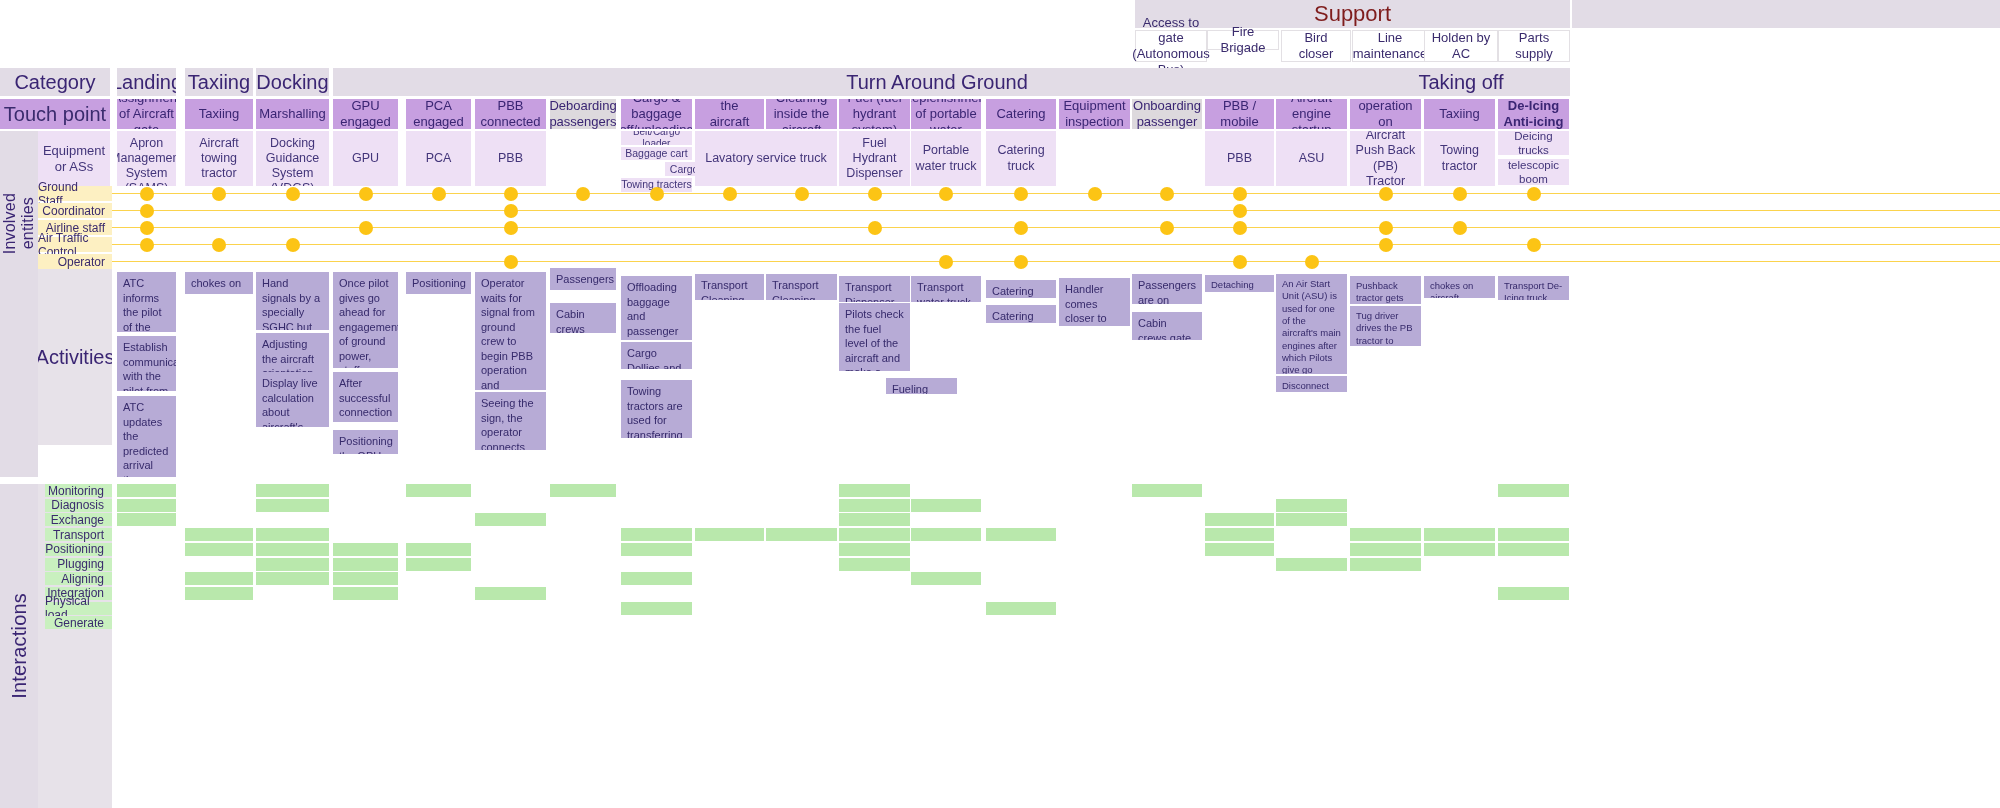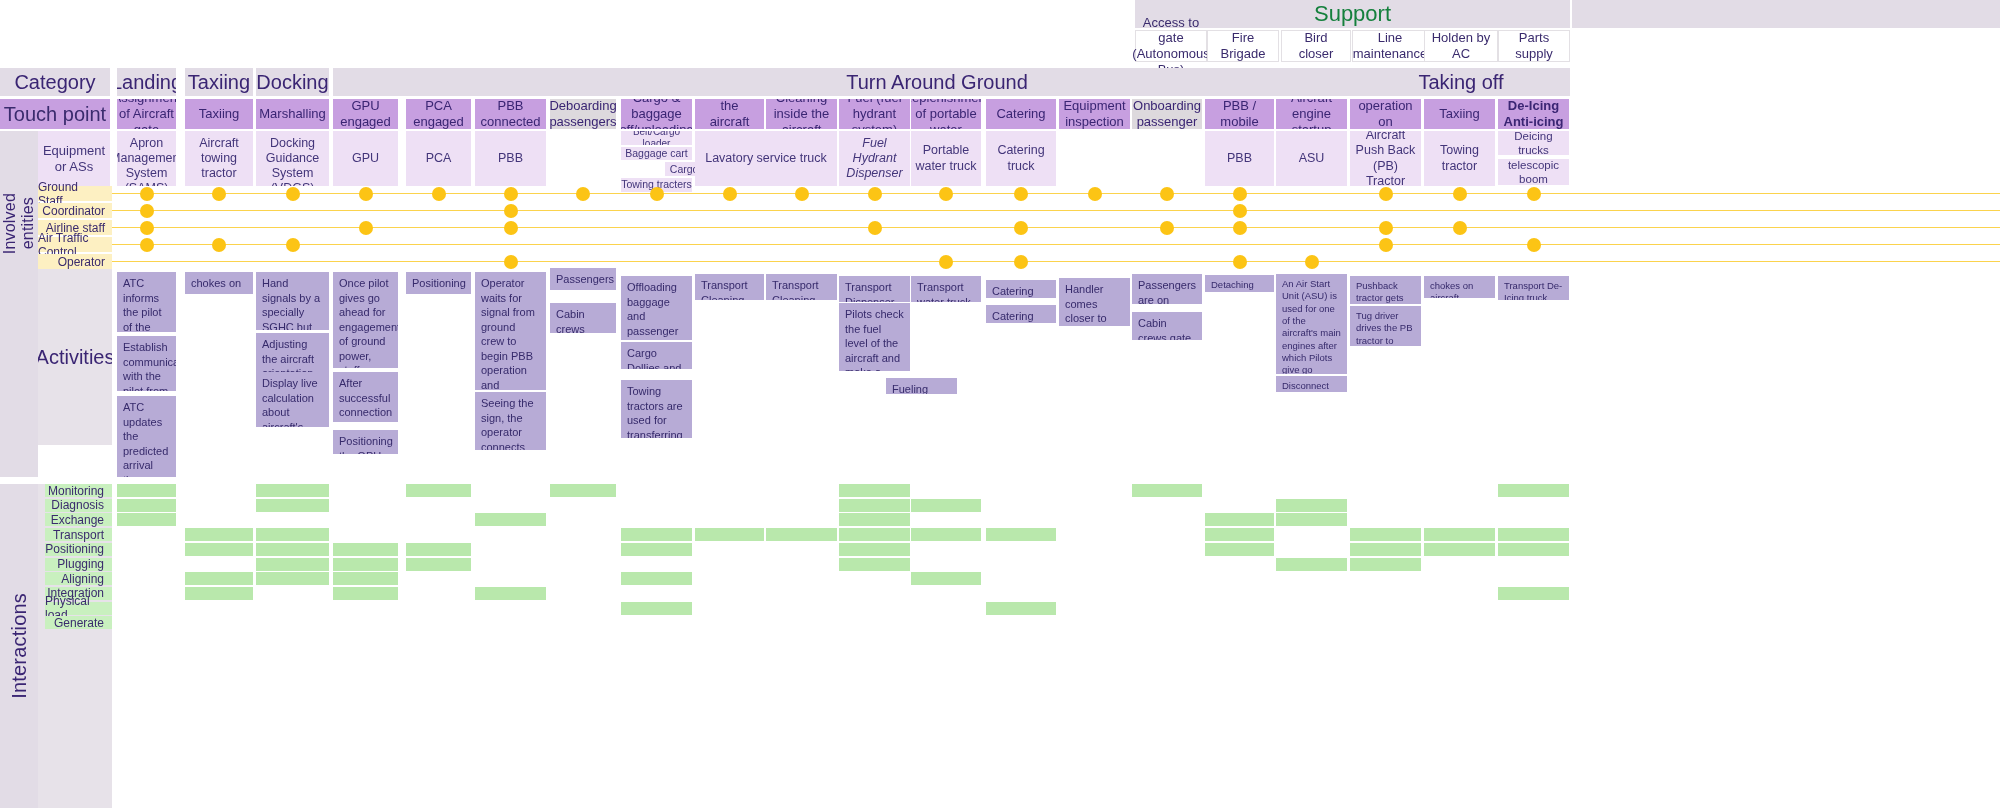--- a/index.html
+++ b/index.html
@@ -70,39 +70,39 @@
   .act-card.small { font-size:9.5px; line-height:1.3; }
 
   .int-label-bg { background:#e7e2e9; }
   .int-row-name {
     background:#c9f0bf; font-size:12px; color:#3a2b6d;
     display:flex; align-items:center; justify-content:flex-end;
     padding-right:8px;
   }
   .int-bar { position:absolute; background:#b9e8ac; height:14px; }
 
-  .sup-band { background:#e2dce6; font-size:22px; color:#15803d;
+  .sup-band { background:#e2dce6; font-size:22px; color:#7f1d1d;
               display:flex; align-items:center; justify-content:center; }
   .sup-chip {
     position:absolute; background:#ffffff; border:1px solid #e3e0e4;
     display:flex; align-items:center; justify-content:center;
     font-size:13px; color:#3a2b6d; text-align:center; line-height:1.2;
     padding:2px 4px;
   }
 </style>
 </head>
 <body>
 
 <div id="board">
     <div class="sup-band abs" style="left: 1135px; top: 0px; width: 435px; height: 28px;">
       <div>Support</div>
     </div>
     <div class="sup-band abs" style="left: 1572px; top: 0px; width: 428px; height: 28px;"></div>
     <div class="sup-chip" style="left: 1135px; top: 30px; width: 72px; height: 32px;">Access to gate (Autonomous Bus)</div>
-    <div class="sup-chip" style="left: 1207px; top: 30px; width: 72px; height: 32px;">Fire Brigade</div>
+    <div class="sup-chip" style="left: 1207px; top: 30px; width: 72px; height: 20px;">Fire Brigade</div>
     <div class="sup-chip" style="left: 1281px; top: 30px; width: 70px; height: 32px;">Bird closer</div>
     <div class="sup-chip" style="left: 1352px; top: 30px; width: 76px; height: 32px;">Line maintenance</div>
     <div class="sup-chip" style="left: 1424px; top: 30px; width: 74px; height: 32px;">Holden by AC</div>
     <div class="sup-chip" style="left: 1498px; top: 30px; width: 72px; height: 32px;">Parts supply</div>
     <div class="cell grp-band" style="left: 0px; top: 68px; width: 110px; height: 28px;">Category</div>
     <div class="cell grp-band" style="left: 117px; top: 68px; width: 59px; height: 28px;">Landing</div>
     <div class="cell grp-band" style="left: 185px; top: 68px; width: 68px; height: 28px;">Taxiing</div>
     <div class="cell grp-band" style="left: 256px; top: 68px; width: 73px; height: 28px;">Docking</div>
     <div class="cell grp-band" style="left: 333px; top: 68px; width: 1208px; height: 28px;">Turn Around Ground</div>
     <div class="cell grp-band" style="left: 1352px; top: 68px; width: 218px; height: 28px;">Taking off</div>
@@ -133,21 +133,21 @@
     <div class="cell eq-cell" style="left: 185px; top: 131px; width: 68px; height: 55px;">Aircraft towing tractor</div>
     <div class="cell eq-cell" style="left: 256px; top: 131px; width: 73px; height: 55px;">Visual Docking Guidance System (VDGS)</div>
     <div class="cell eq-cell" style="left: 333px; top: 131px; width: 65px; height: 55px;">GPU</div>
     <div class="cell eq-cell" style="left: 406px; top: 131px; width: 65px; height: 55px;">PCA</div>
     <div class="cell eq-cell" style="left: 475px; top: 131px; width: 71px; height: 55px;">PBB</div>
     <div class="cell eq-sub" style="left: 621px; top: 131px; width: 71px; height: 13.5px; font-size: 10px;">Belt/Cargo loader</div>
     <div class="cell eq-sub" style="left: 621px; top: 146.7px; width: 71px; height: 13.5px; font-size: 10.5px;">Baggage cart</div>
     <div class="cell eq-sub" style="left: 621px; top: 162.4px; width: 71px; height: 13.5px; font-size: 10.5px; margin-left: 44px;">Cargo dollies</div>
     <div class="cell eq-sub" style="left: 621px; top: 178.1px; width: 71px; height: 13.5px; font-size: 10.5px;">Towing tracters</div>
     <div class="cell eq-cell" style="left: 695px; top: 131px; width: 142px; height: 55px;">Lavatory service truck</div>
-    <div class="cell eq-cell" style="left: 839px; top: 131px; width: 71px; height: 55px; font-style: italic;">Fuel Hydrant Dispenser</div>
+    <div class="cell eq-cell" style="left: 839px; top: 131px; width: 71px; height: 55px;">Fuel Hydrant Dispenser</div>
     <div class="cell eq-cell" style="left: 911px; top: 131px; width: 70px; height: 55px;">Portable water truck</div>
     <div class="cell eq-cell" style="left: 986px; top: 131px; width: 70px; height: 55px;">Catering truck</div>
     <div class="cell eq-cell" style="left: 1205px; top: 131px; width: 69px; height: 55px;">PBB</div>
     <div class="cell eq-cell" style="left: 1276px; top: 131px; width: 71px; height: 55px;">ASU</div>
     <div class="cell eq-cell" style="left: 1350px; top: 131px; width: 71px; height: 55px;">Aircraft Push Back (PB) Tractor</div>
     <div class="cell eq-cell" style="left: 1424px; top: 131px; width: 71px; height: 55px;">Towing tractor</div>
     <div class="cell eq-sub" style="left: 1498px; top: 131px; width: 71px; height: 24px; font-size: 11.5px;">Deicing trucks</div>
     <div class="cell eq-sub" style="left: 1498px; top: 159px; width: 71px; height: 26px; font-size: 11.5px;">telescopic boom</div>
     <div class="abs sideband" style="left: 0px; top: 186px; width: 38px; height: 83px;"></div>
     <div class="abs" style="left: 0px; top: 178px; width: 38px; height: 91px; display: flex; align-items: center; justify-content: center;">

